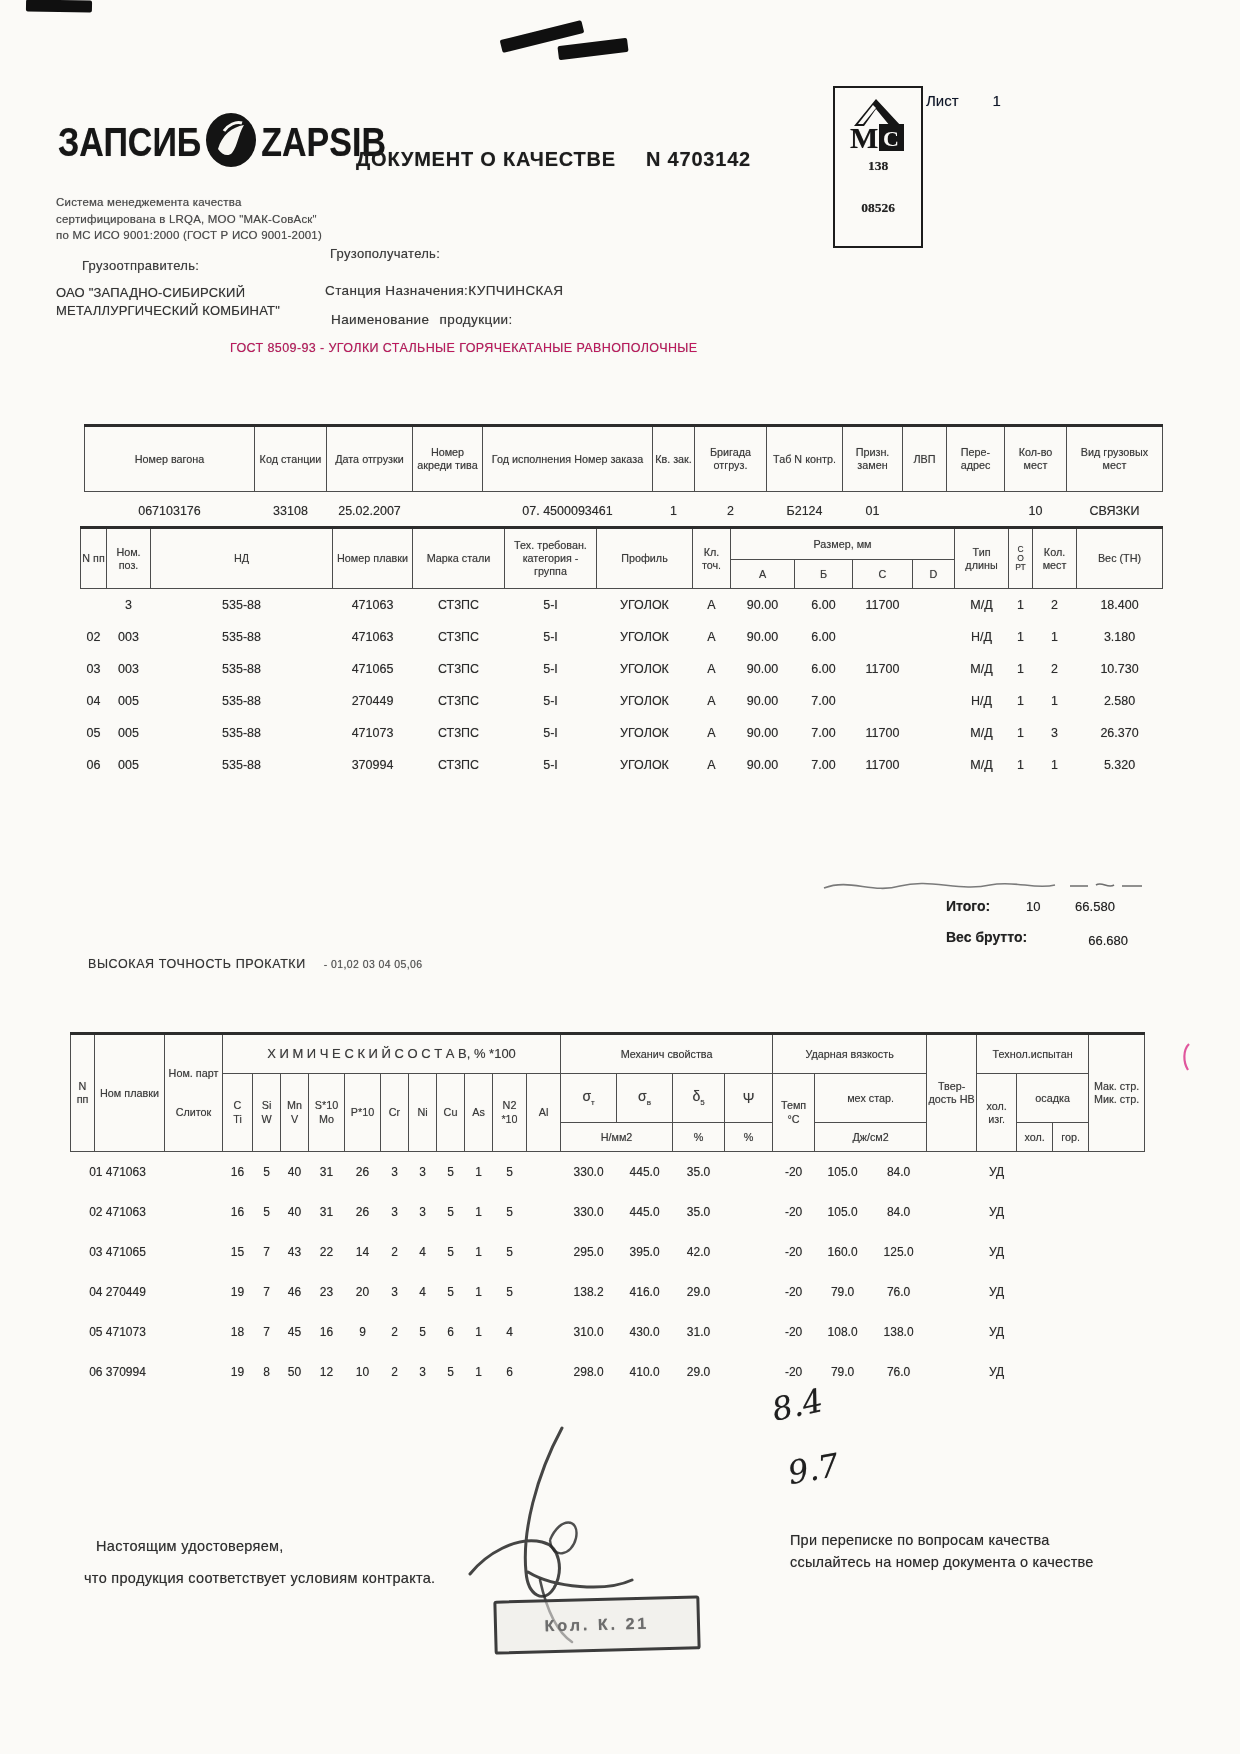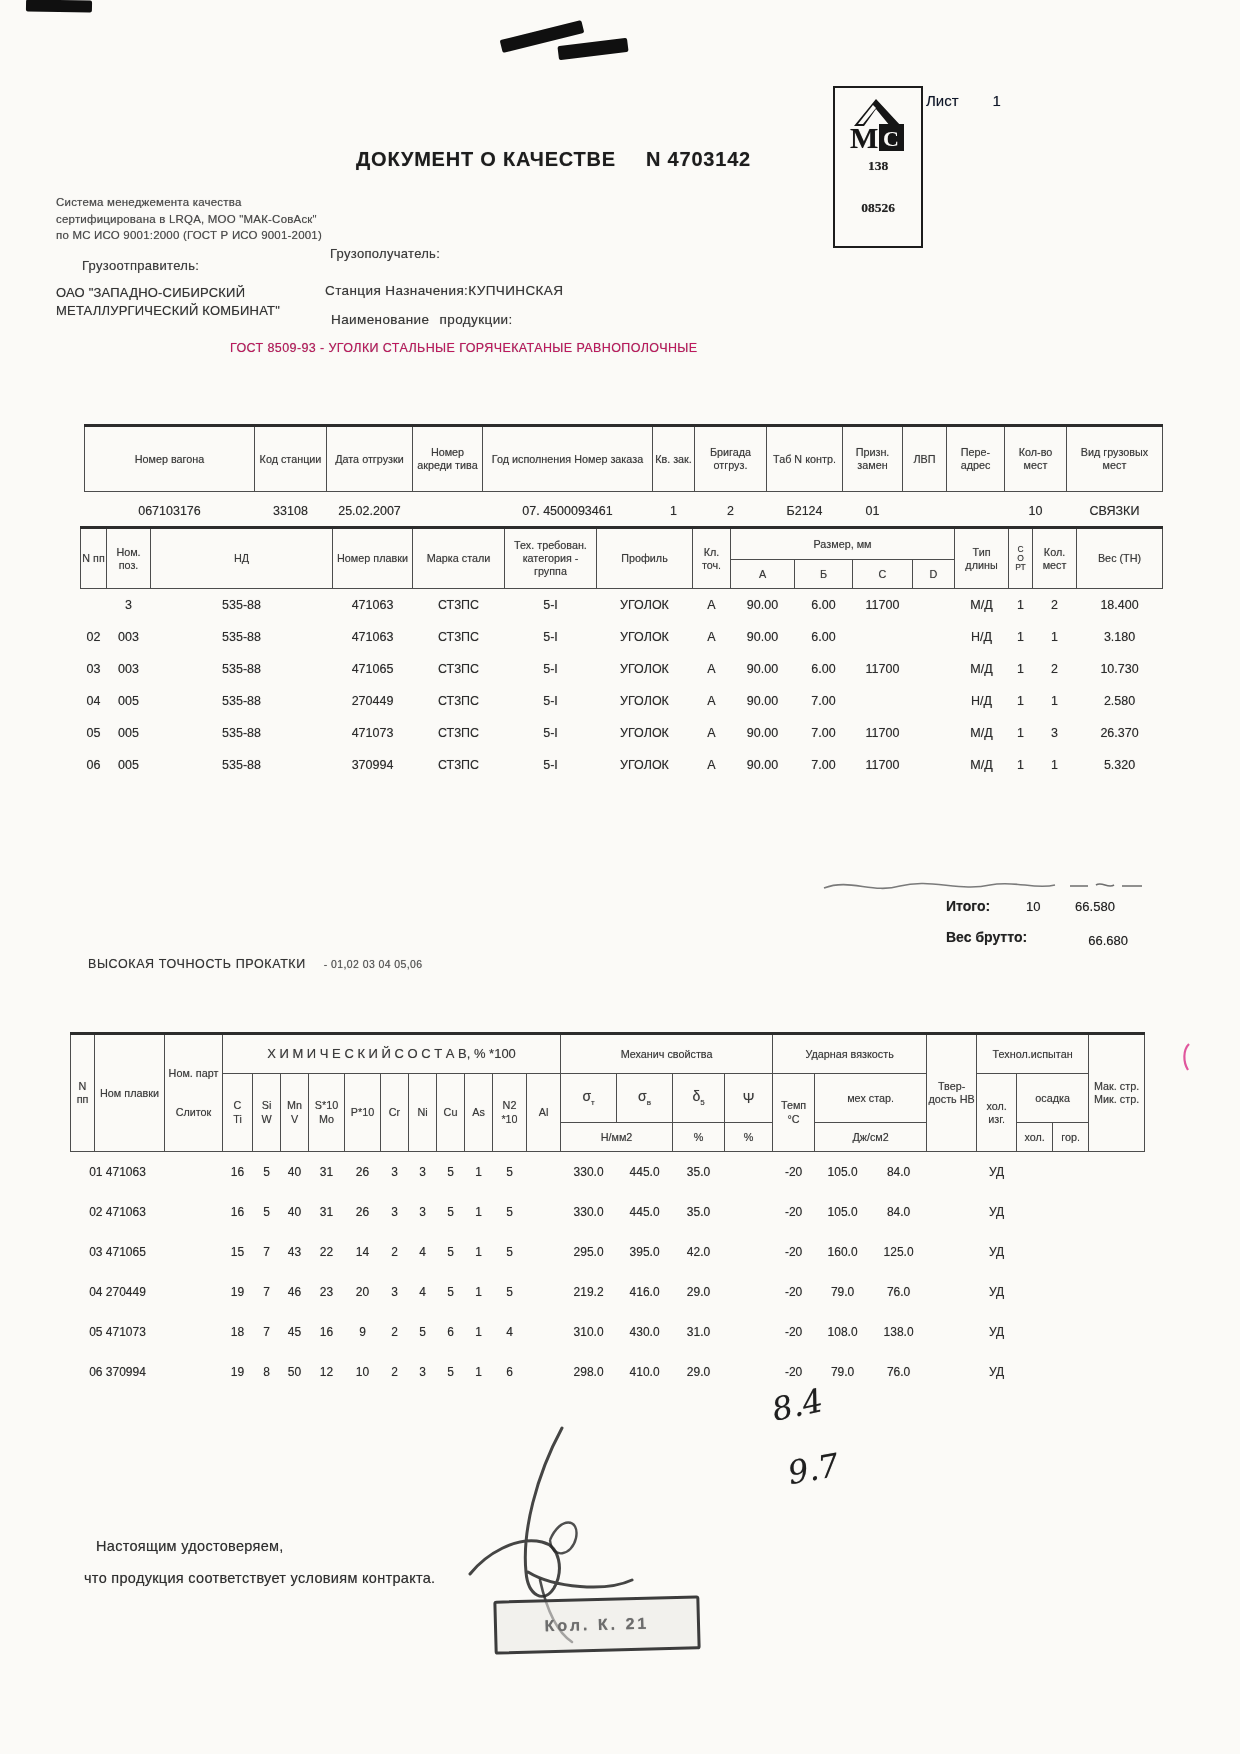--- a/index.html
+++ b/index.html
@@ -47,20 +47,31 @@
 </style>
 </head>
 <body>
 
 <div class="page scan">
 
   <div class="abs mark" style="left:26px;top:0;width:66px;height:12px;transform:rotate(1deg);"></div>
   <div class="abs mark" style="left:500px;top:30px;width:84px;height:13px;transform:rotate(-14deg);"></div>
   <div class="abs mark" style="left:558px;top:42px;width:70px;height:14px;transform:rotate(-7deg);"></div>
 
+  <div class="abs logo-row" style="left:58px;top:112px;">
+    <span class="logo-word">ЗАПСИБ</span>
+    <span>
+      <svg width="52" height="56" viewBox="0 0 52 56">
+        <ellipse cx="26" cy="28" rx="25" ry="27" fill="#141414"></ellipse>
+        <path d="M13,37 C17,23 27,15 39,13 C33,23 33,33 27,41 C23,45 17,43 13,37 Z" fill="#f8f7f3"></path>
+        <path d="M19,19 C23,13 31,9 37,11" stroke="#f8f7f3" stroke-width="3" fill="none"></path>
+      </svg>
+    </span>
+    <span class="logo-word">ZAPSIB</span>
+  </div>
 
   <div class="abs cert-note" style="left:56px;top:194px;width:274px;">Система менеджемента качества сертифицирована в LRQA, МОО "МАК-СовАск" по МС ИСО 9001:2000 (ГОСТ Р ИСО 9001-2001)</div>
 
   <div class="abs doc-title" style="left:356px;top:148px;">
     <span>ДОКУМЕНТ О КАЧЕСТВЕ</span>
     <span>N 4703142</span>
   </div>
 
   <div class="abs stamp-box" style="left:833px;top:86px;width:86px;height:158px;">
     <span style="margin-top:8px;">
@@ -540,21 +551,21 @@
           <td>7</td>
           <td>46</td>
           <td>23</td>
           <td>20</td>
           <td>3</td>
           <td>4</td>
           <td>5</td>
           <td>1</td>
           <td>5</td>
           <td></td>
-          <td>219.2</td>
+          <td>138.2</td>
           <td>416.0</td>
           <td>29.0</td>
           <td></td>
           <td>-20</td>
           <td>79.0</td>
           <td>76.0</td>
           <td></td>
           <td>УД</td>
           <td></td>
           <td></td>
@@ -626,15 +637,16 @@
   <svg class="abs" style="left:430px;top:1420px;" width="240" height="230" viewBox="0 0 240 230">
     <path d="M132,8 C106,56 92,112 96,152 C98,176 114,184 124,168 C134,150 130,126 112,122 C86,116 56,134 40,154 M98,152 C124,168 176,172 202,160" stroke="#242424" stroke-width="3" fill="none" opacity="0.85" stroke-linecap="round"></path>
     <path d="M120,120 C130,96 150,98 146,118 C142,136 122,140 120,120" stroke="#242424" stroke-width="2.4" fill="none" opacity="0.8"></path>
     <path d="M110,160 C118,196 130,214 142,222" stroke="#242424" stroke-width="2.6" fill="none" opacity="0.8" stroke-linecap="round"></path>
   </svg>
 
   <div class="abs ink-stamp" style="left:494px;top:1598px;width:200px;height:48px;">
     <span>Кол. К. 21</span>
   </div>
 
+  <div class="abs corr" style="left:790px;top:1530px;width:332px;">При переписке по вопросам качества ссылайтесь на номер документа о качестве</div>
 
 
 </div>
 
 </body></html>

